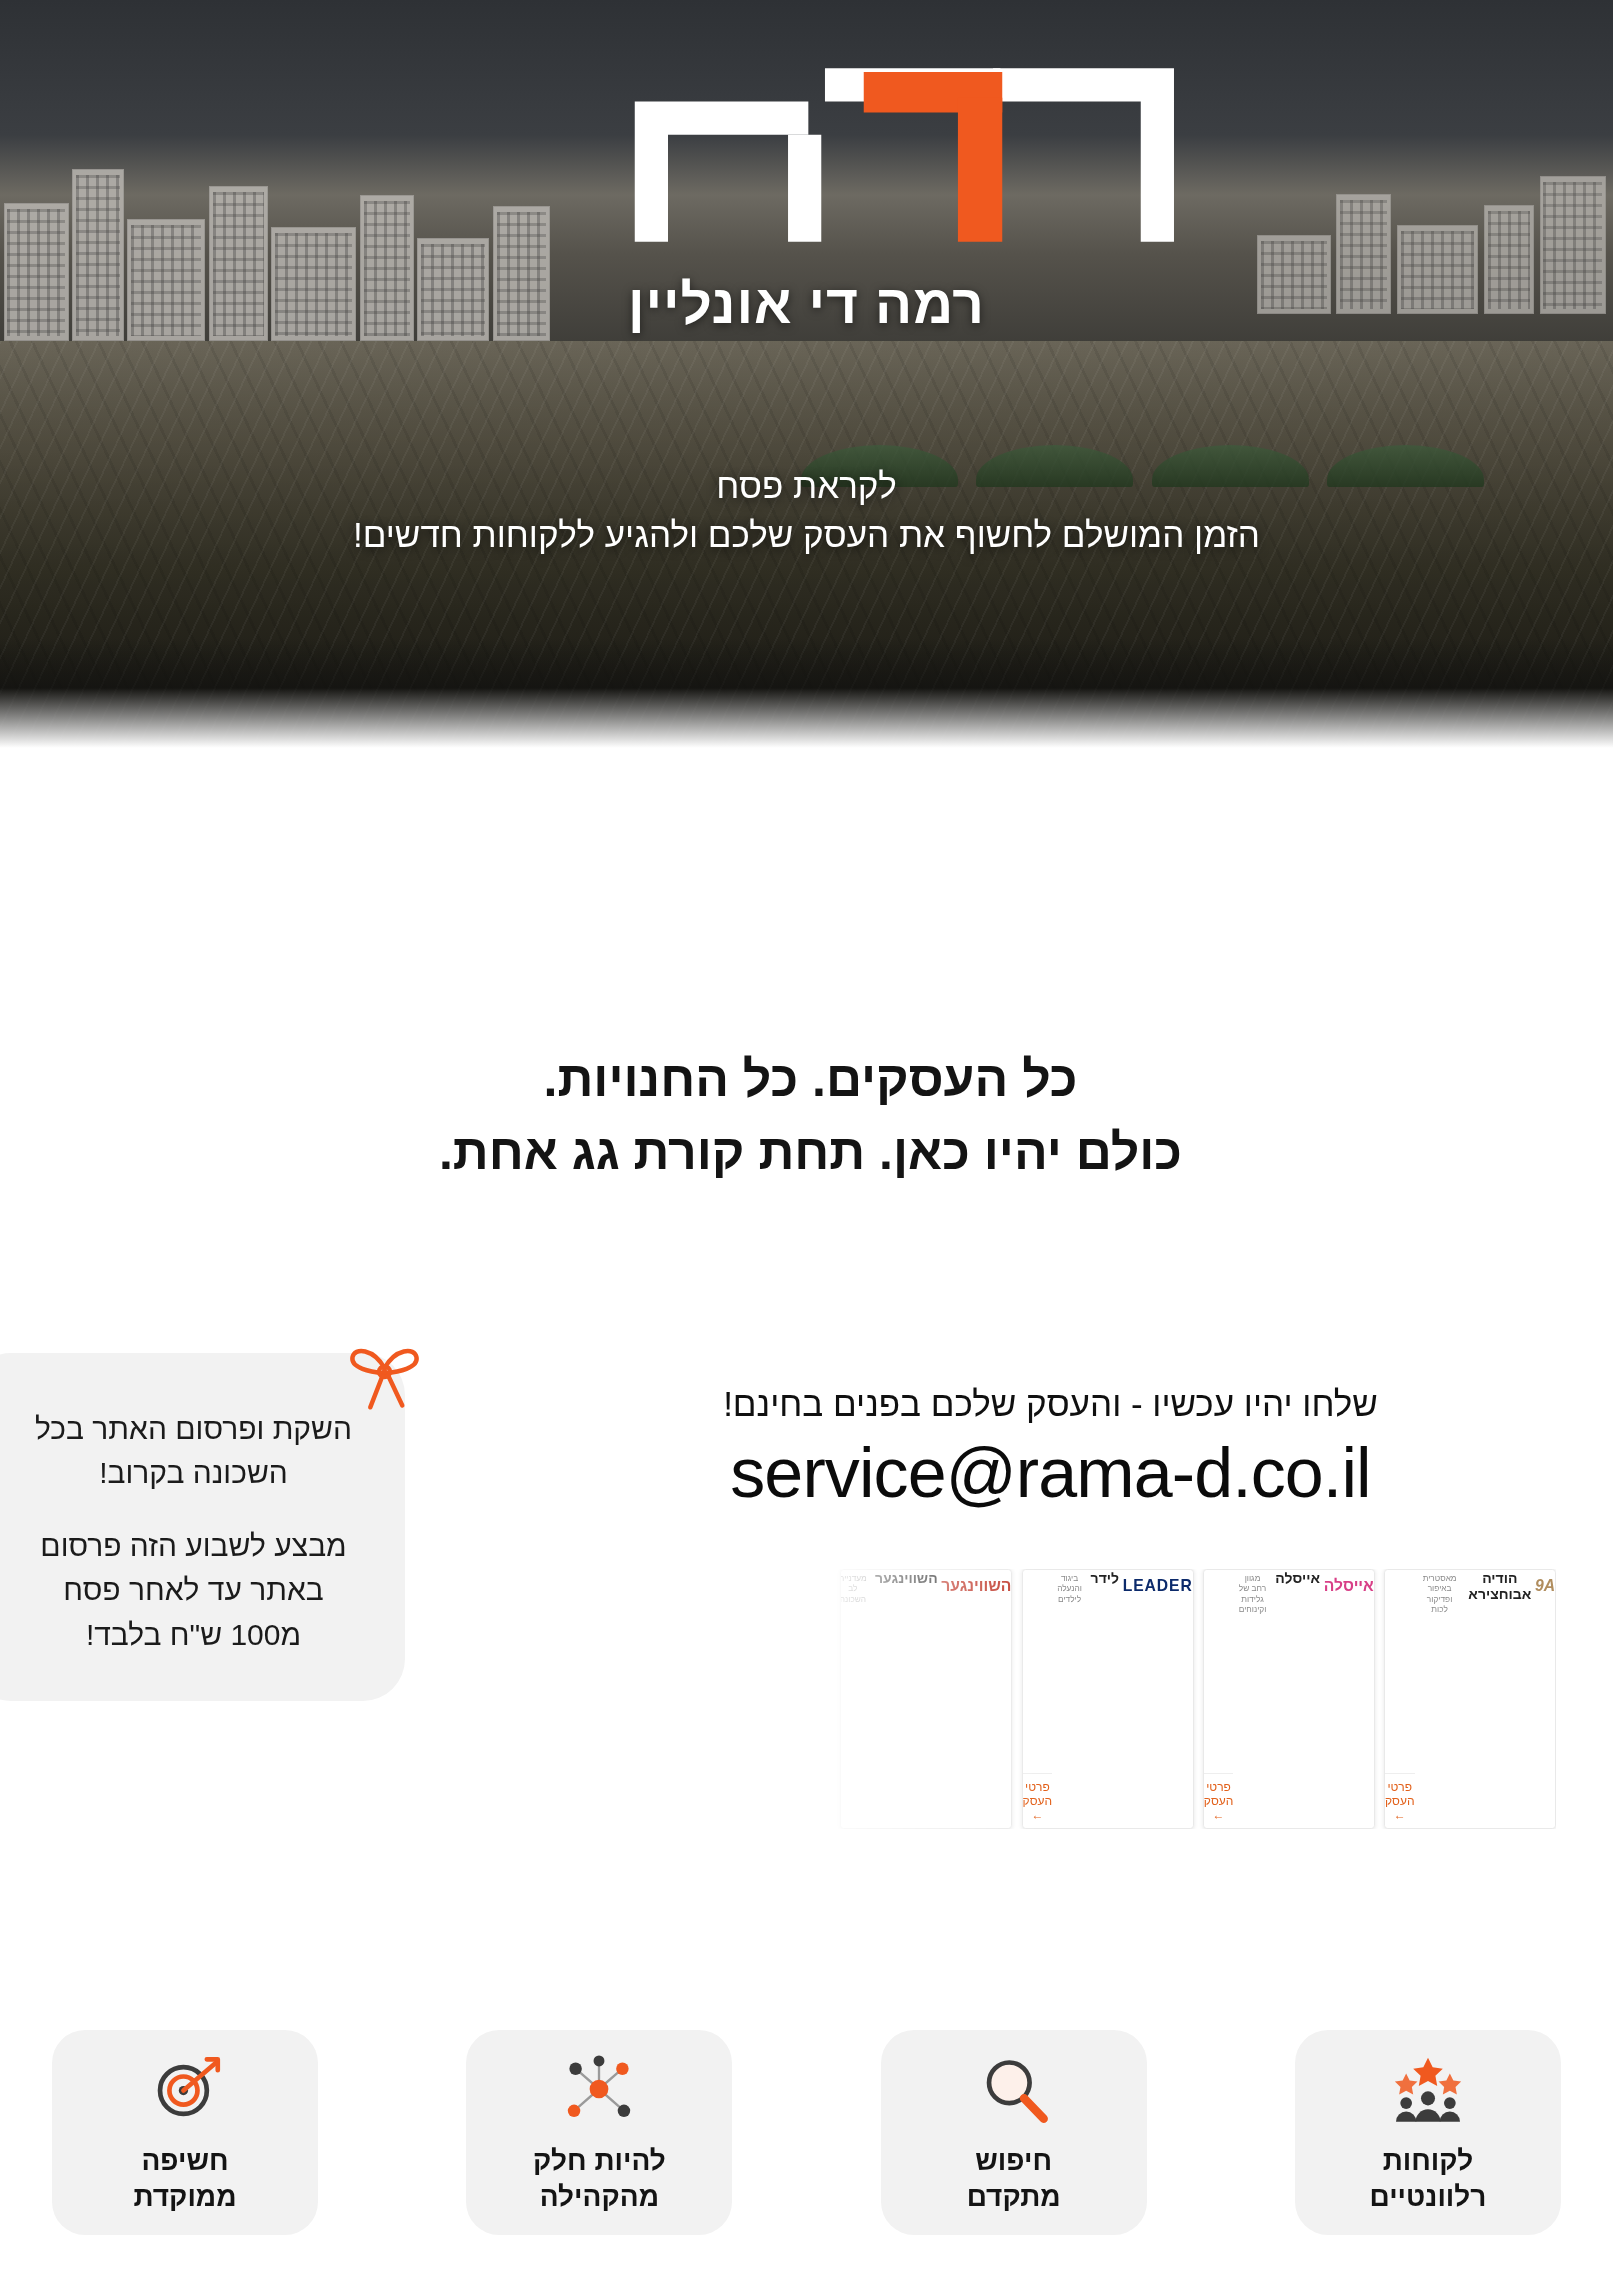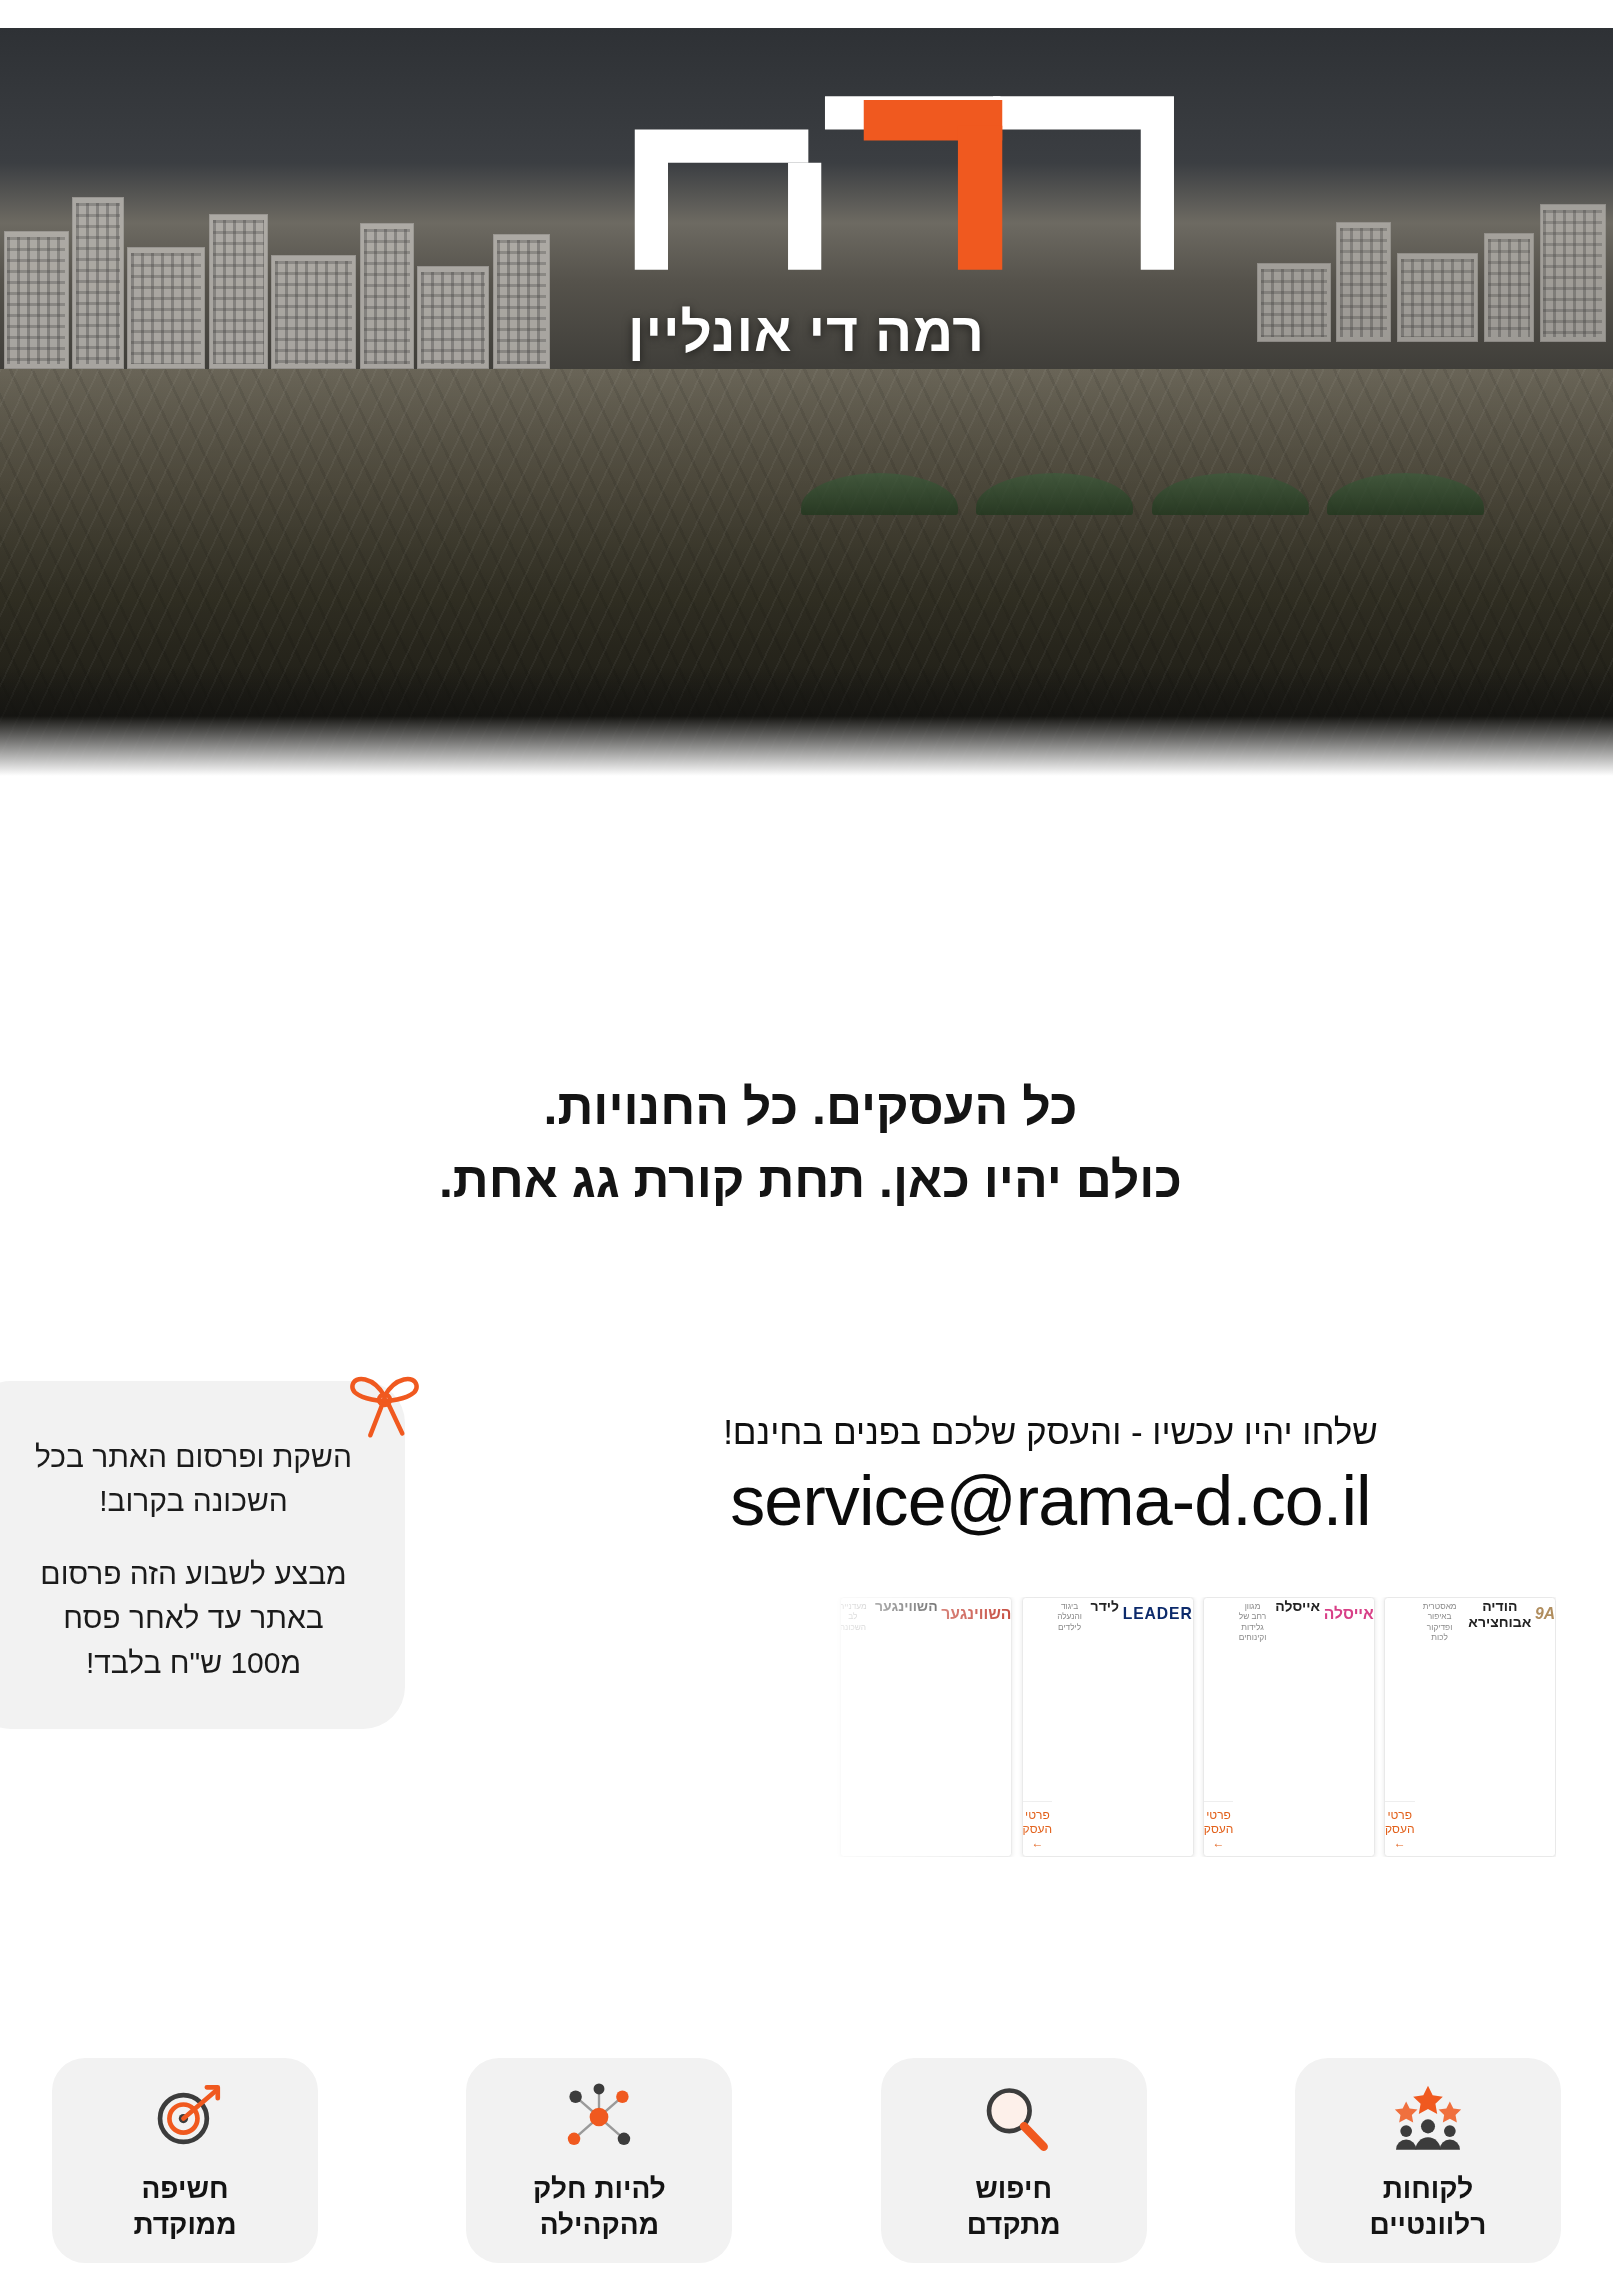--- a/index.html
+++ b/index.html
@@ -18,21 +18,20 @@
     background: #ffffff;
   }
 
   
   .hero {
     position: relative;
     width: 100%;
     height: 749px;
     overflow: hidden;
     background: #000000;
-    margin-top: 28px;
   }
   .hero-photo {
     position: absolute;
     inset: 0;
     background:
       
       linear-gradient(to bottom, #2e3135 0%, #3b3e42 18%, #6d6a62 26%, #55524b 34%, #3b3a36 48%, #2a2a27 70%, #1d1d1b 100%);
   }
   
   .sky-buildings {
@@ -366,20 +365,24 @@
         </g>
 
         <g fill="#f0591f">
           <path d="M512 30 h150 v44 h-150 z"></path>
           <path d="M614 58 h48 v156 h-48 z"></path>
         </g>
       </svg>
       <div class="logo-sub">רמה די אונליין</div>
     </div>
 
+    <div class="hero-msg">
+      <div class="l1">לקראת פסח</div>
+      <div class="l2">הזמן המושלם לחשוף את העסק שלכם ולהגיע ללקוחות חדשים!</div>
+    </div>
 
     <div class="hero-fade"></div>
   </div>
 
 
   <div class="headline">
     <div>כל העסקים. כל החנויות.</div>
     <div>כולם יהיו כאן. תחת קורת גג אחת.</div>
   </div>
 

